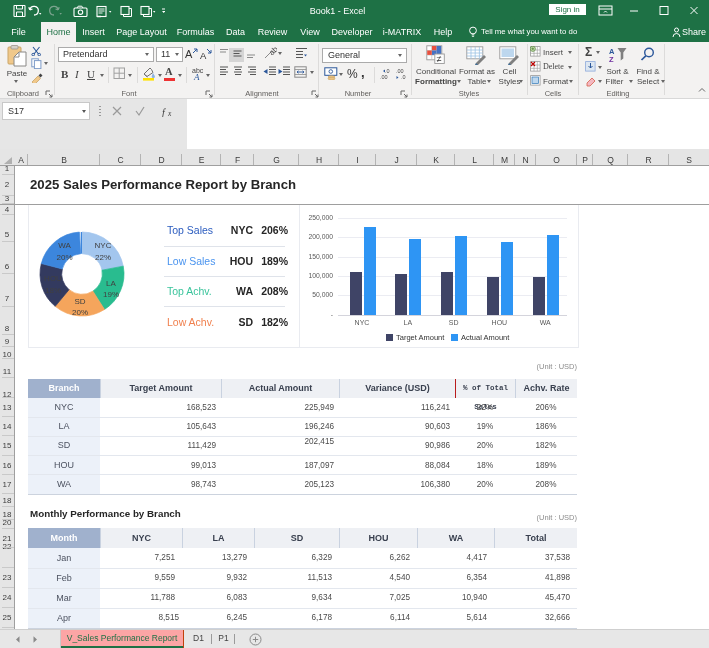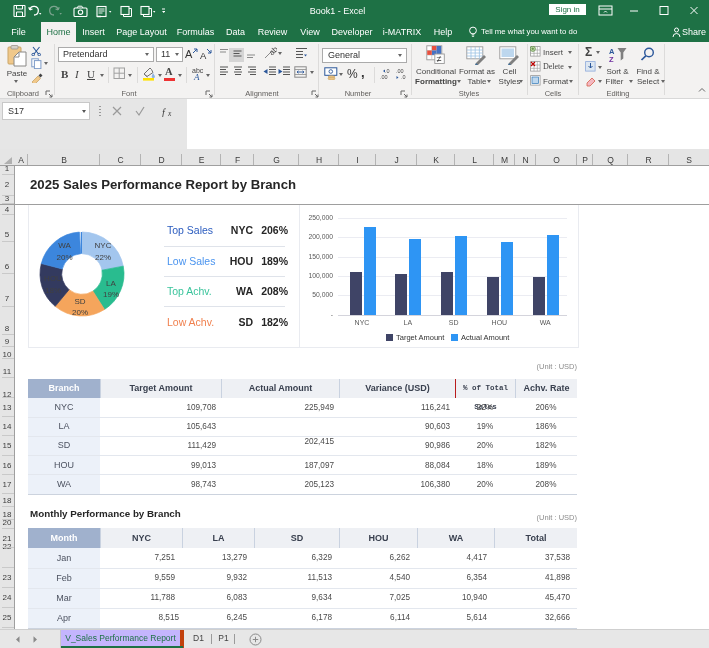--- a/index.html
+++ b/index.html
@@ -562,27 +562,28 @@
   <div class="abs unit" style="left:477px;top:196px;">(Unit : USD)</div>
 
   <div class="hcell bhead" style="left:28px;top:213px;width:72px;height:19px;line-height:19px;">Branch</div>
   <div class="hcell" style="left:100px;top:213px;width:121px;height:19px;line-height:19px;border-left:1px solid #c9d2e0;">Target Amount</div>
   <div class="hcell" style="left:221px;top:213px;width:118px;height:19px;line-height:19px;border-left:1px solid #c9d2e0;">Actual Amount</div>
   <div class="hcell" style="left:339px;top:213px;width:116px;height:19px;line-height:19px;border-left:1px solid #c9d2e0;">Variance (USD)</div>
   <div class="hcell" style="left:455px;top:213px;width:60px;height:19px;line-height:19px;border-left:1px solid #b91c1c;font-size:7.5px;font-family:Liberation Mono, monospace;">% of Total Sales</div>
   <div class="hcell" style="left:515px;top:213px;width:62px;height:19px;line-height:19px;border-left:1px solid #c9d2e0;">Achv. Rate</div>
 
   <div class="bcol" style="left:28px;top:232px;width:72px;height:19.2px;line-height:19.2px;">NYC</div>
-  <div class="num" style="left:100px;top:232px;width:116px;height:19.2px;line-height:19.2px;">109,708</div>
+  <div class="num" style="left:100px;top:232px;width:116px;height:19.2px;line-height:19.2px;">168,523</div>
   <div class="num" style="left:221px;top:232px;width:113px;height:19.2px;line-height:19.2px;">225,949</div>
   <div class="num" style="left:339px;top:232px;width:111px;height:19.2px;line-height:19.2px;">116,241</div>
   <div class="ctr" style="left:455px;top:232px;width:60px;height:19.2px;line-height:19.2px;">22%</div>
   <div class="ctr" style="left:515px;top:232px;width:62px;height:19.2px;line-height:19.2px;">206%</div>
   <div class="bcol" style="left:28px;top:251.2px;width:72px;height:19.2px;line-height:19.2px;">LA</div>
   <div class="num" style="left:100px;top:251.2px;width:116px;height:19.2px;line-height:19.2px;">105,643</div>
+  <div class="num" style="left:221px;top:251.2px;width:113px;height:19.2px;line-height:19.2px;">196,246</div>
   <div class="num" style="left:339px;top:251.2px;width:111px;height:19.2px;line-height:19.2px;">90,603</div>
   <div class="ctr" style="left:455px;top:251.2px;width:60px;height:19.2px;line-height:19.2px;">19%</div>
   <div class="ctr" style="left:515px;top:251.2px;width:62px;height:19.2px;line-height:19.2px;">186%</div>
   <div class="bcol" style="left:28px;top:270.4px;width:72px;height:19.2px;line-height:19.2px;">SD</div>
   <div class="num" style="left:100px;top:270.4px;width:116px;height:19.2px;line-height:19.2px;">111,429</div>
   <div class="num" style="left:221px;top:266px;width:113px;height:14px;line-height:19.2px;">202,415</div>
   <div class="num" style="left:339px;top:270.4px;width:111px;height:19.2px;line-height:19.2px;">90,986</div>
   <div class="ctr" style="left:455px;top:270.4px;width:60px;height:19.2px;line-height:19.2px;">20%</div>
   <div class="ctr" style="left:515px;top:270.4px;width:62px;height:19.2px;line-height:19.2px;">182%</div>
   <div class="bcol" style="left:28px;top:289.6px;width:72px;height:19.2px;line-height:19.2px;">HOU</div>
@@ -646,21 +647,21 @@
   <div class="rline" style="left:28px;top:421.5px;width:549px;"></div>
   <div class="rline" style="left:28px;top:441.5px;width:549px;"></div>
   <div class="rline" style="left:28px;top:461.5px;width:549px;background:#ccd3de;"></div>
 </div>
 
 <div class="abs" id="sheetbar">
   <svg class="abs" style="left:12px;top:5px;" width="28" height="9" viewBox="0 0 28 9">
     <path d="M7.5 1.2 L4 4.5 L7.5 7.8 Z" fill="#8a8a8a"></path>
     <path d="M21.5 1.2 L25 4.5 L21.5 7.8 Z" fill="#8a8a8a"></path>
   </svg>
-  <div class="abs" style="left:60px;top:0;width:124px;height:18px;background:#c4b5fd;border-left:1px solid #c9c9c9;border-right:4px solid #c2410c;font-size:8.5px;color:#1e7145;text-align:center;line-height:17px;">V_Sales Performance Report</div>
+  <div class="abs" style="left:60px;top:0;width:124px;height:18px;background:#fca5a5;border-left:1px solid #c9c9c9;border-right:1px solid #c2410c;font-size:8.5px;color:#1e7145;text-align:center;line-height:17px;">V_Sales Performance Report</div>
   <div class="abs" style="left:61px;top:15.5px;width:122px;height:2px;background:#1e7145;"></div>
   <div class="abs" style="left:185px;top:0;width:27px;height:18px;font-size:8.5px;color:#444;text-align:center;line-height:17px;">D1</div>
   <div class="abs" style="left:211px;top:4px;width:1px;height:10px;background:#9a9a9a;"></div>
   <div class="abs" style="left:212px;top:0;width:23px;height:18px;font-size:8.5px;color:#444;text-align:center;line-height:17px;">P1</div>
   <div class="abs" style="left:234px;top:4px;width:1px;height:10px;background:#9a9a9a;"></div>
   <svg class="abs" style="left:249px;top:3px;" width="13" height="13" viewBox="0 0 13 13">
     <circle cx="6.5" cy="6.5" r="5.5" fill="none" stroke="#8a8a8a" stroke-width="1"></circle>
     <path d="M6.5 3.8 v5.4 M3.8 6.5 h5.4" stroke="#8a8a8a" stroke-width="1"></path>
   </svg>
 </div>

